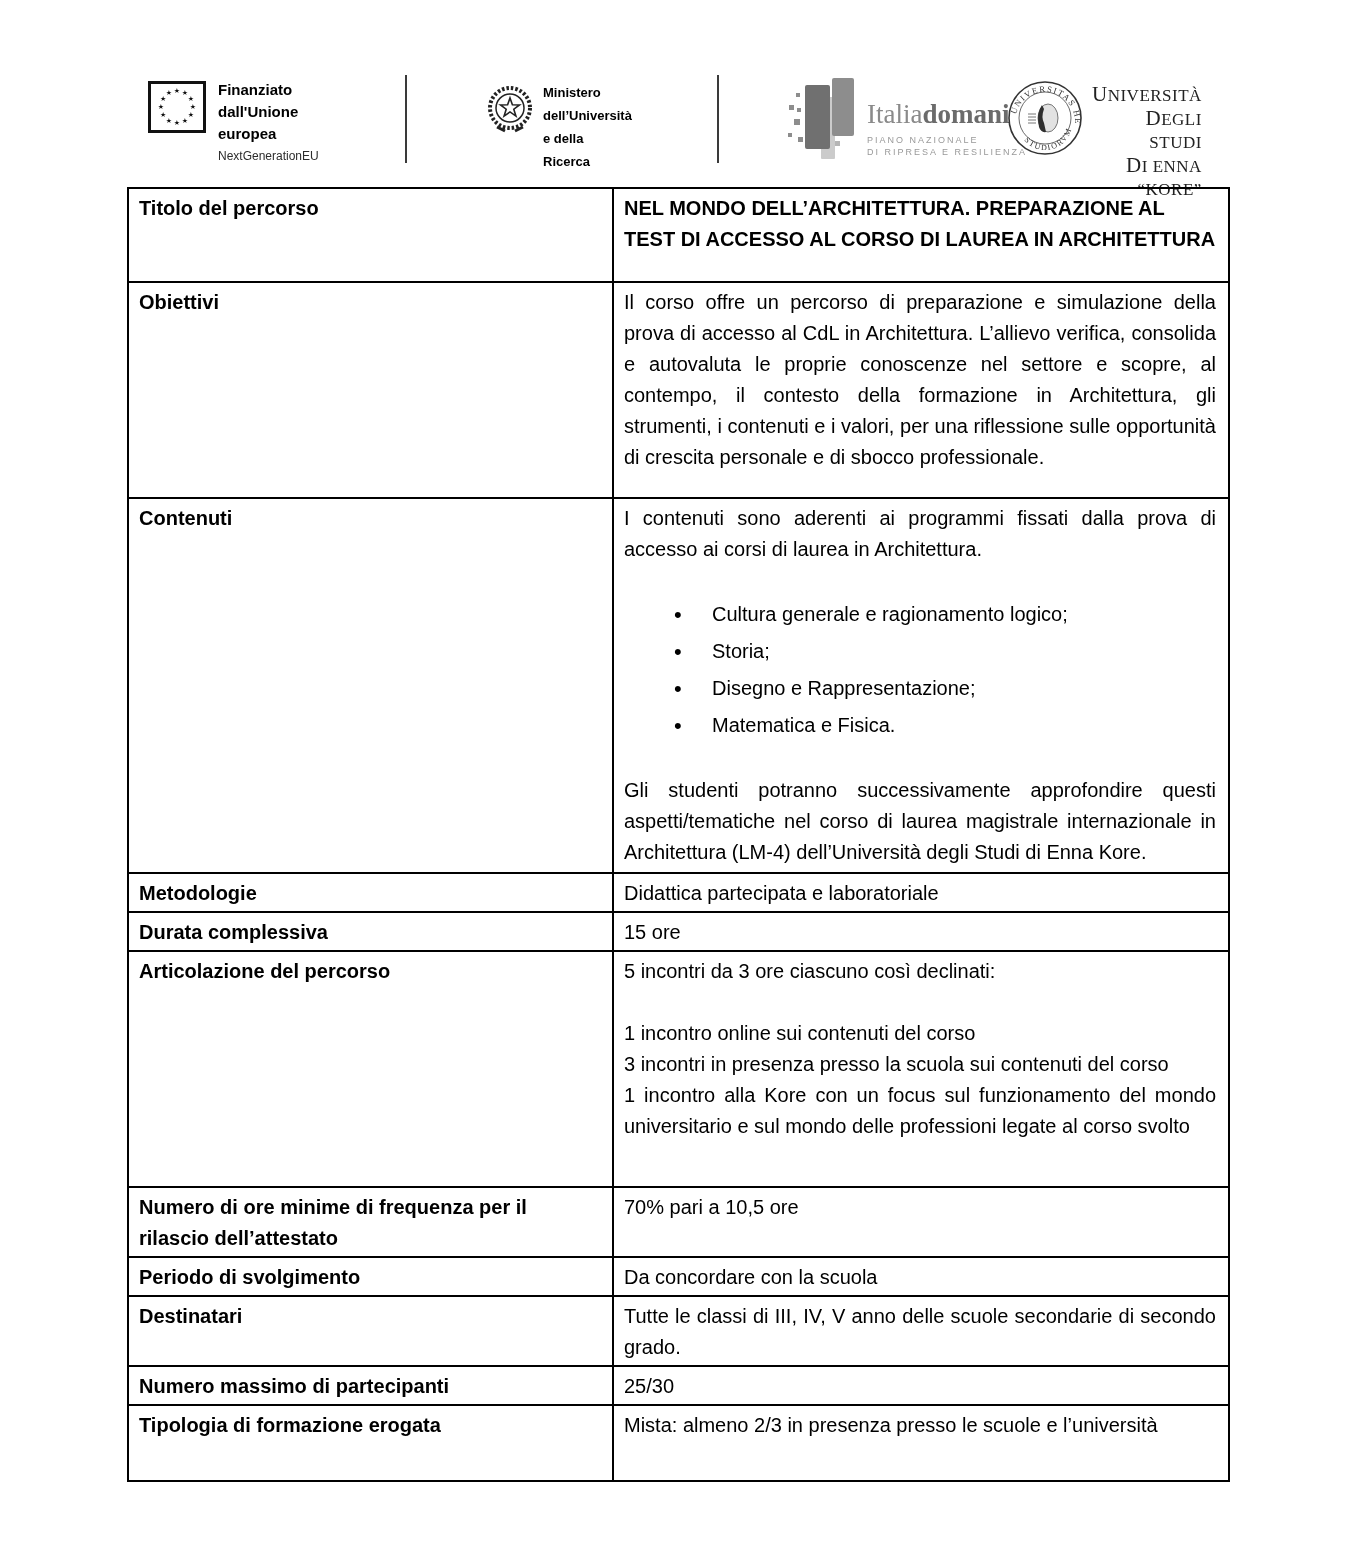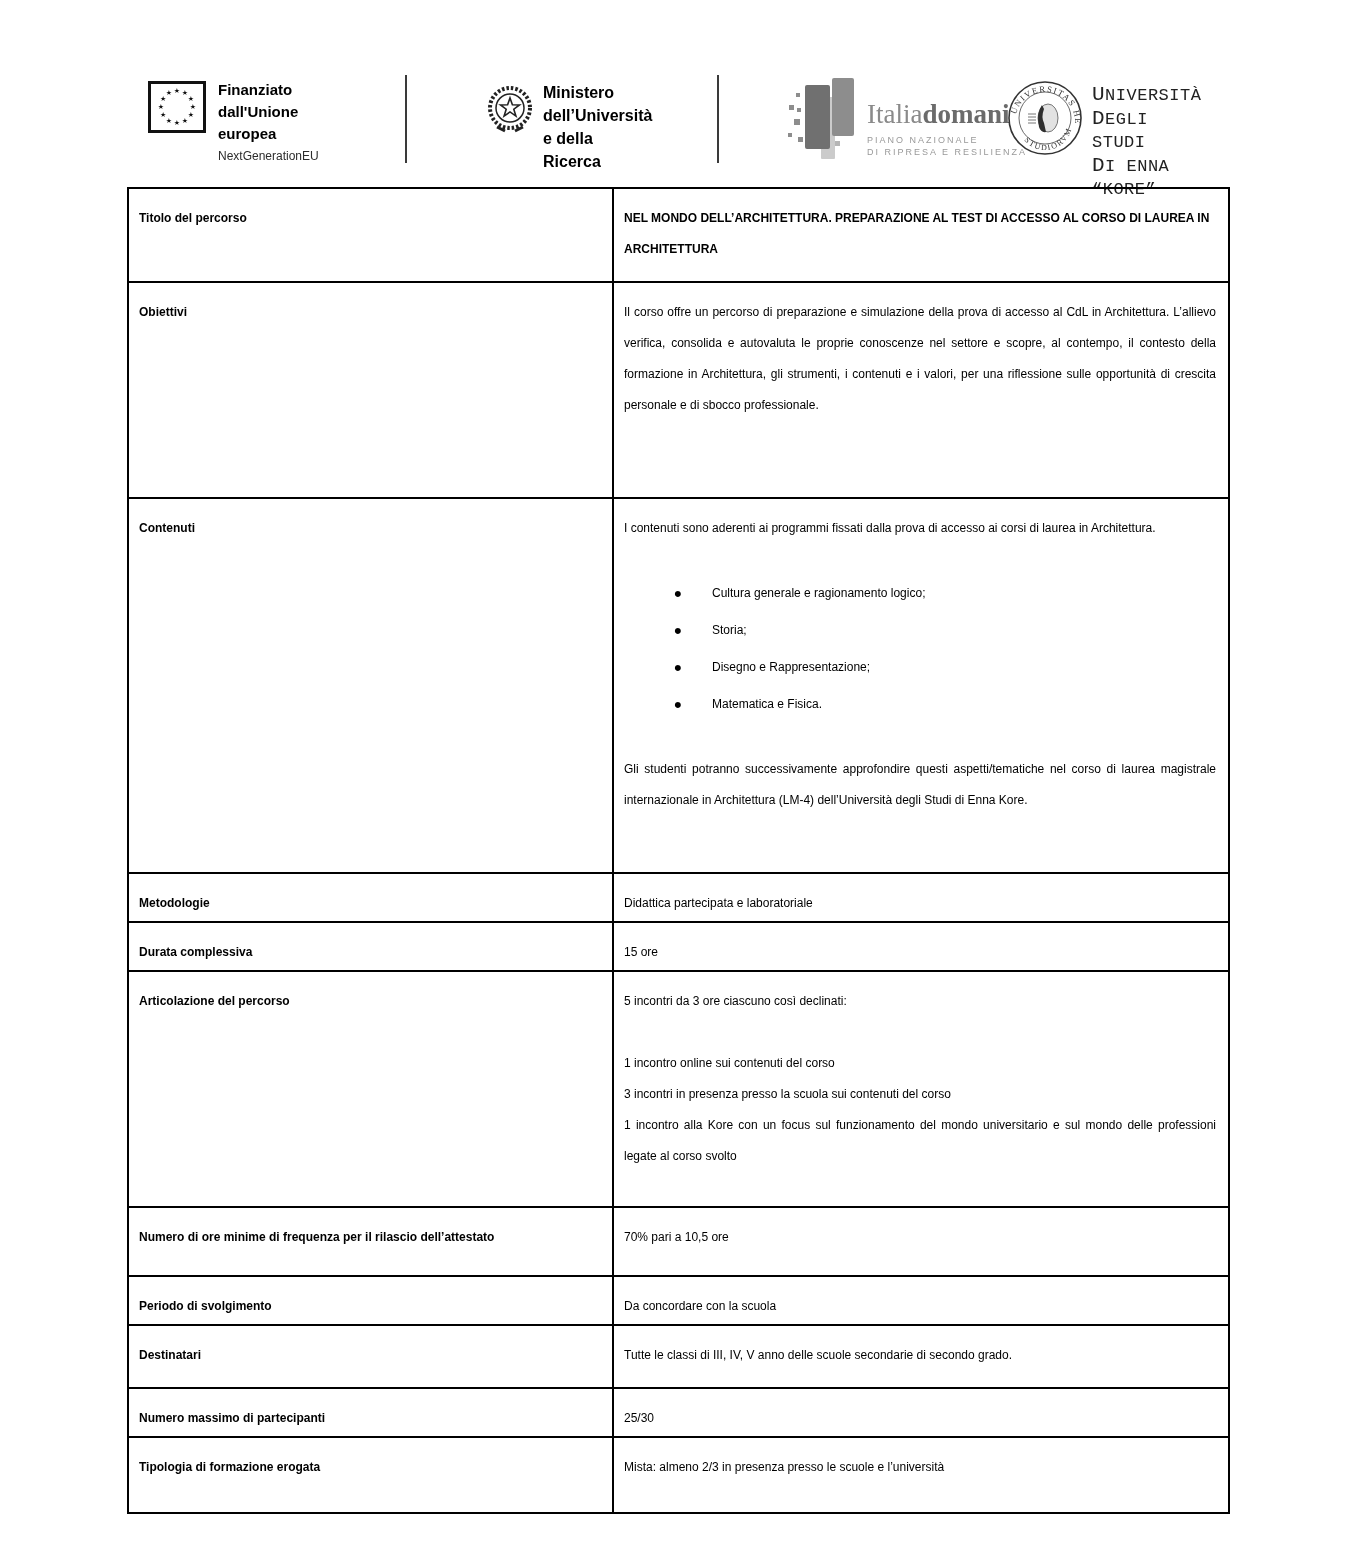--- a/index.html
+++ b/index.html
@@ -14,43 +14,43 @@
   
   .eu-group { left:0; }
   .eu-flag { position:absolute; left:0; top:6px; }
   .eu-text { position:absolute; left:70px; top:4px; }
   .eu-text .l1, .eu-text .l2 { font-weight:bold; font-size:15px; line-height:22px; }
   .eu-text .l3 { font-size:12px; line-height:22px; color:#2c2c2c; }
   
   .min-group { left:335px; }
   .min-emblem { position:absolute; left:0; top:8px; }
   .min-text { position:absolute; left:60px; top:6px; }
-  .min-text div { font-weight:bold; font-size:16px; line-height:23px; }
+  .min-text div { font-weight:bold; font-size:13px; line-height:23px; }
   
   .ita-group { left:637px; }
   .ita-mark { position:absolute; left:0; top:0; }
   .ita-text { position:absolute; left:82px; top:24px; white-space:nowrap; }
   .ita-title { font-family:"Liberation Serif", serif; font-size:27px; }
   .ita-title .light { color:#8a8a8a; }
   .ita-title .bold { color:#6b6b6b; font-weight:bold; }
   .ita-sub { margin-top:4px; font-size:9px; letter-spacing:2px; color:#999; line-height:12px; }
   
   .kore-group { left:858px; }
   .kore-seal { position:absolute; left:0; top:4px; }
-  .kore-text { position:absolute; left:86px; top:8px; font-family:Liberation Mono, monospace; color:#222; }
+  .kore-text { position:absolute; left:86px; top:8px; font-family:Liberation Serif, serif; color:#222;text-align:right; }
   .kore-text div { font-size:17px; line-height:23px; letter-spacing:0.5px; }
   .kore-text div::first-letter { font-size:21px; }
   
   table.course {
     position:absolute; left:127px; top:187px; width:1101px;
     border-collapse:collapse; table-layout:fixed;
   }
   table.course td {
     border:2px solid #000; vertical-align:top;
-    padding:14px 12px 2px 10px; font-size:12px; line-height:31px;
+    padding:4px 12px 2px 10px; font-size:20px; line-height:31px;
   }
   td.lbl { font-weight:bold; }
   td.val.title-val { font-weight:bold; }
   .justify { text-align:justify; }
   p { margin:0; }
   .spacer { height:31px; }
   ul.bullets { margin:0; padding:0; list-style:none; }
   ul.bullets li { position:relative; padding-left:88px; line-height:37px; }
   ul.bullets li::before { content:"\2022"; position:absolute; left:50px; font-size:22px; }
 </style>

